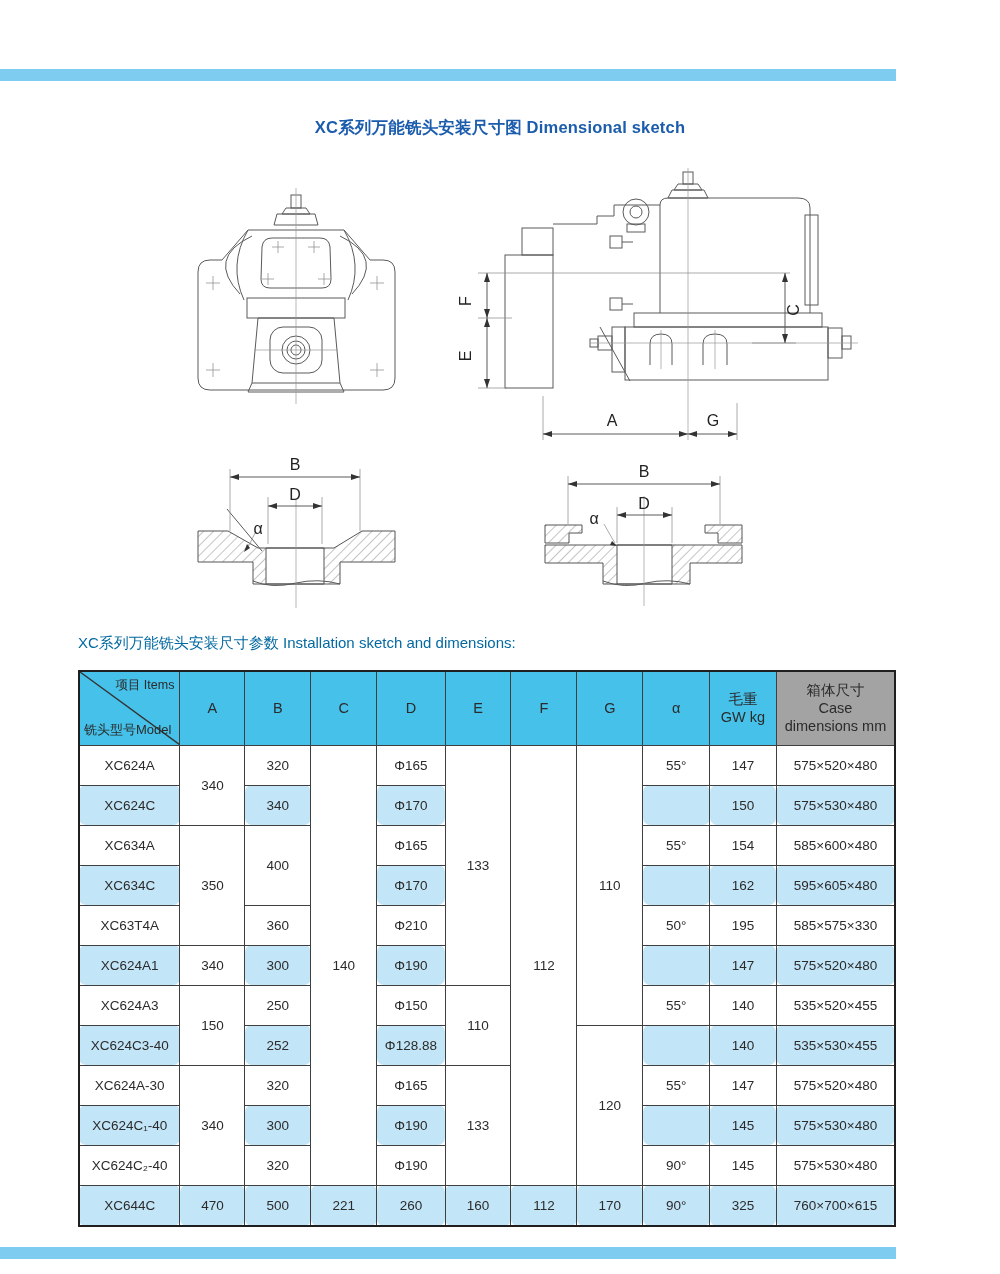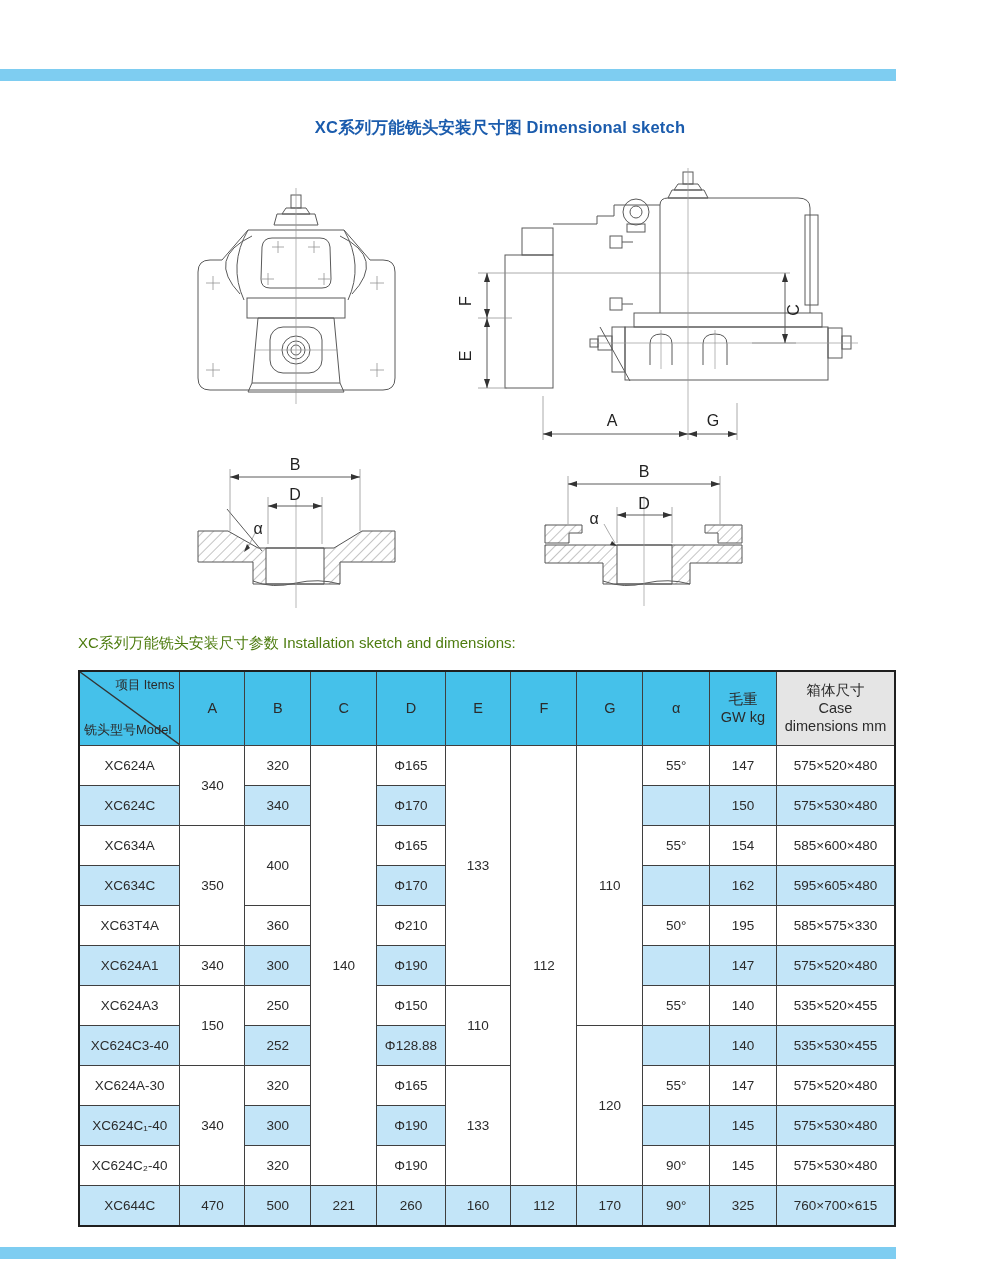--- a/index.html
+++ b/index.html
@@ -5,29 +5,29 @@
 <style>
   html,body{margin:0;padding:0;background:#fff;}
   .page{position:relative;width:896px;height:1274px;background:#fff;overflow:hidden;
         font-family:"Liberation Sans","DejaVu Sans",sans-serif;color:#222;}
   .accent-bar{position:absolute;left:0;width:1000px;height:12px;}
   .accent-bar.top{top:69px;}
   .accent-bar.bottom{top:1247px;}
   .page-title{position:absolute;top:117px;left:0;width:1000px;text-align:center;
               font-size:16.5px;font-weight:600;letter-spacing:.2px;}
   .drawings{position:absolute;top:160px;left:0;width:1000px;height:460px;}
-  .tbl-caption{position:absolute;top:634px;left:78px;font-size:15px;color:#4d7c0f;}
+  .tbl-caption{position:absolute;top:634px;left:78px;font-size:15px;color:#0369a1;}
   table.dim{position:absolute;top:670px;left:78px;border-collapse:collapse;table-layout:fixed;
             font-size:13.5px;color:#2b2b2b;}
   table.dim td,table.dim th{border:1px solid #3f3f3f;text-align:center;vertical-align:middle;
             padding:0 2px;overflow:hidden;}
   table.dim{border:2px solid #1f1f1f;}
   table.dim th{height:65px;font-weight:400;font-size:14.5px;white-space:pre-line;line-height:1.25;}
   table.dim td{height:39px;background:#fff;}
-  tr.alt td{background:var(--stripe);}
+  tr.alt td{background:var(--stripe);border-radius:7px;}
   td.cw{background:#fff !important;}
   th.corner{position:relative;padding:0;}
   th.corner svg{position:absolute;left:0;top:0;width:100%;height:100%;}
   th.corner .tr{position:absolute;top:6px;right:5px;font-size:12.5px;}
   th.corner .bl{position:absolute;bottom:6px;left:4px;font-size:13px;}
   svg text{font-family:"Liberation Sans","DejaVu Sans",sans-serif;font-size:16px;fill:#222;}
   .ln{stroke:#5a5a5a;stroke-width:1;fill:none;}
   .thin{stroke:#8f8f8f;stroke-width:.75;fill:none;}
   .cl{stroke:#9a9a9a;stroke-width:.7;fill:none;}
   .ar{fill:#333;stroke:none;}
@@ -187,21 +187,21 @@
       <th style="background: rgb(69, 193, 234);">A</th>
           <th style="background: rgb(69, 193, 234);">B</th>
           <th style="background: rgb(69, 193, 234);">C</th>
           <th style="background: rgb(69, 193, 234);">D</th>
           <th style="background: rgb(69, 193, 234);">E</th>
           <th style="background: rgb(69, 193, 234);">F</th>
           <th style="background: rgb(69, 193, 234);">G</th>
           <th style="background: rgb(69, 193, 234);">α</th>
           <th style="background: rgb(69, 193, 234);">毛重
 GW kg</th>
-          <th style="background: #e5e5e5;">箱体尺寸
+          <th style="background: #a3a3a3;">箱体尺寸
 Case
 dimensions mm</th>
         </tr>
     </thead>
     <tbody>
         <tr>
           <td>XC624A</td>
           <td rowspan="2" class="cw">340</td>
           <td>320</td>
           <td rowspan="11" class="cw">140</td>

